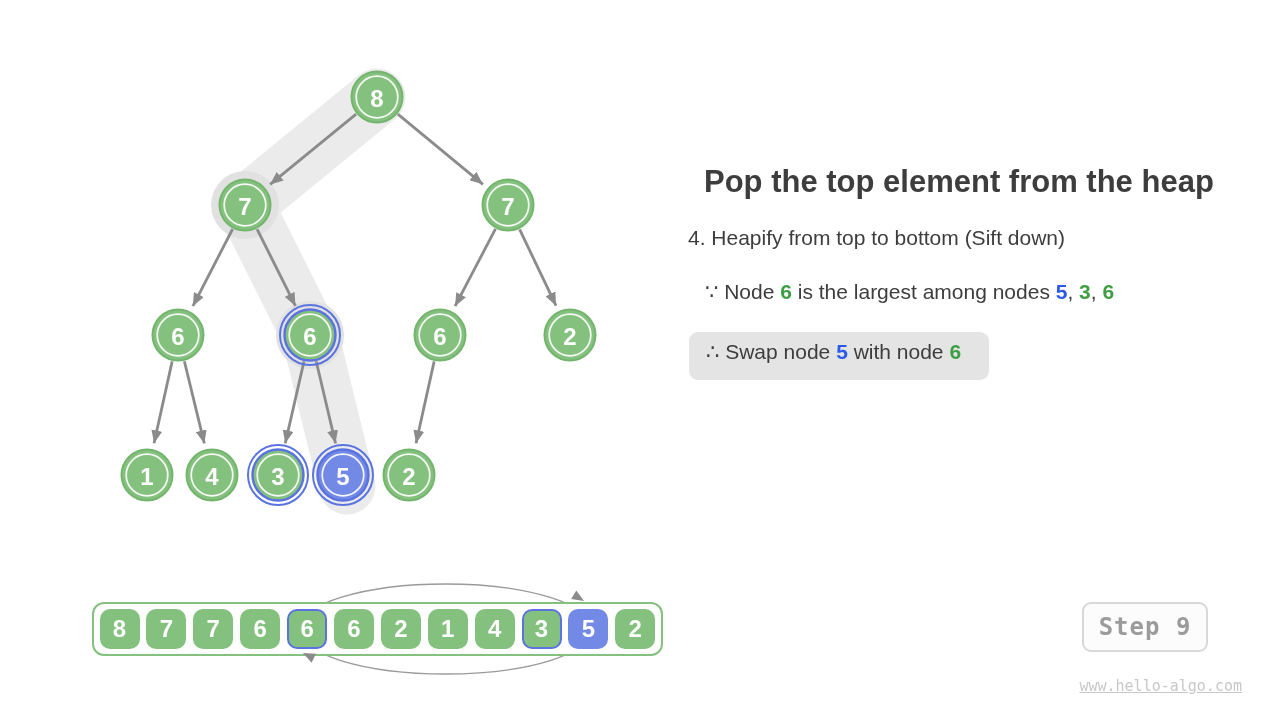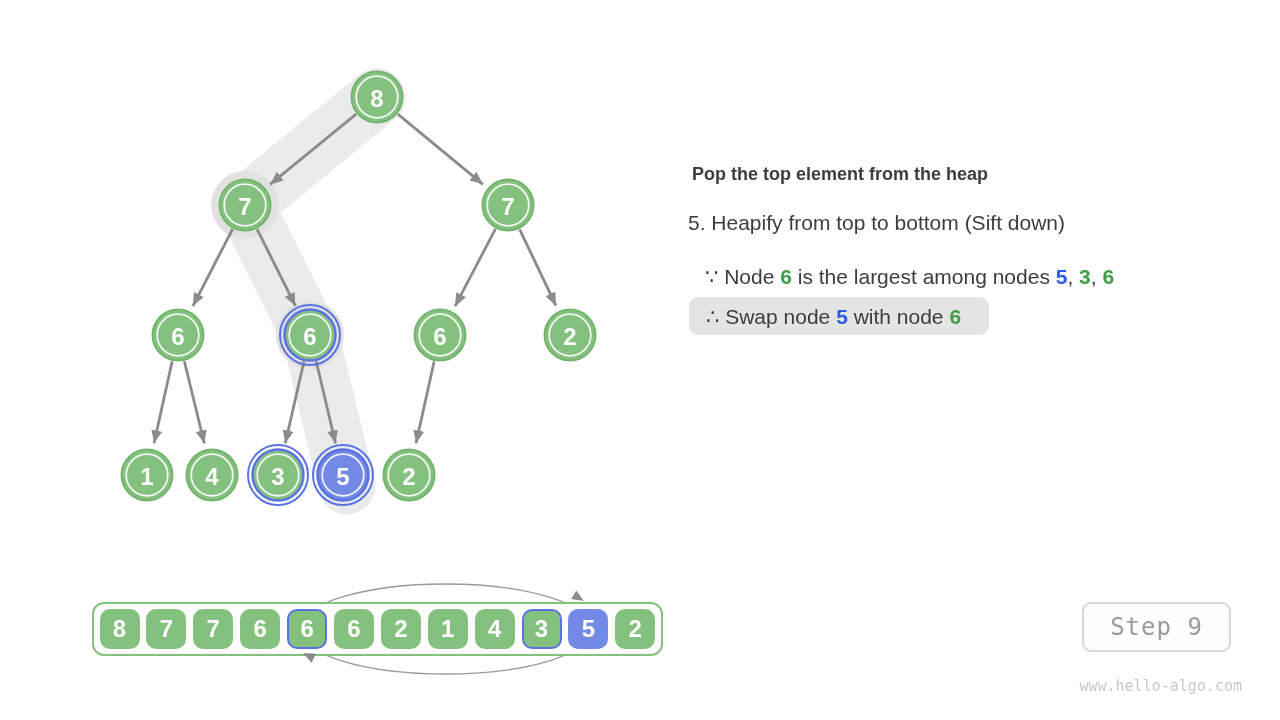--- a/index.html
+++ b/index.html
@@ -4,26 +4,26 @@
 <style>
   html,body{margin:0;padding:0;background:#fff;}
   .stage{
     position:relative;width:1280px;height:720px;background:#ffffff;
     font-family:"Liberation Sans",sans-serif;overflow:hidden;
   }
   
   .tree-svg{position:absolute;left:0;top:0;}
   
   .panel{position:absolute;left:688px;top:164px;width:575px;color:var(--textDark);}
-  .panel-title{font-size:18px;font-weight:700;margin:0 0 26px 4px;}
+  .panel-title{font-size:31px;font-weight:700;margin:0 0 26px 16px;}
   .panel-item{font-size:21px;margin:0 0 30px 0;}
-  .reason-line{font-size:21px;margin:0 0 8px 17px;}
+  .reason-line{font-size:21px;margin:0 0 28px 17px;}
   .conclusion-box{
     display:inline-block;background:var(--grayBox);border-radius:9px;
-    padding:8px 28px 6px 17px;margin-left:1px;font-size:21px;
+    padding:8px 28px 16px 17px;margin-left:1px;font-size:21px;
   }
   .seg-plain{color:var(--textDark);}
   .seg-green{color:var(--textGreen);font-weight:700;}
   .seg-blue{color:var(--textBlue);font-weight:700;}
   
   .swap-svg{position:absolute;left:0;top:555px;pointer-events:none;}
   .swap-arrows{position:absolute;left:0;top:555px;pointer-events:none;z-index:5;}
   .array-box{
     position:absolute;left:92px;top:602px;width:571px;height:54px;box-sizing:border-box;
     background:#fff;border:2px solid var(--arrayBorder);border-radius:12px;
@@ -32,29 +32,29 @@
   .array-cell{
     width:40px;height:40px;box-sizing:border-box;border-radius:10px;flex:0 0 auto;
     display:flex;align-items:center;justify-content:center;
     font-size:24px;font-weight:700;color:#fdfdfd;
   }
   .cell-green{background:var(--nodeGreen);}
   .cell-blue-border{border:2.5px solid var(--blue);}
   .cell-blue{background:var(--nodeBlueFill);}
   
   .step-badge{
-    position:absolute;left:1082px;top:602px;width:149px;height:50px;box-sizing:border-box;
+    position:absolute;left:1082px;top:602px;width:126px;height:50px;box-sizing:border-box;
     border:2px solid var(--stepBorder);border-radius:9px;background:#fcfcfc;
     display:flex;align-items:center;justify-content:center;
-    font-family:"DejaVu Sans Mono",monospace;font-weight:400;font-size:24px;
+    font-family:"DejaVu Sans Mono",monospace;font-weight:700;font-size:24px;
     color:var(--stepText);letter-spacing:1px;
   }
   .watermark{
     position:absolute;right:38px;top:677px;
-    font-family:"DejaVu Sans Mono",monospace;font-size:15px;color:var(--watermarkColor);
+    font-family:"DejaVu Sans Mono",monospace;font-size:15px;color:var(--watermarkColor);text-decoration:underline;
   }
 </style>
 </head>
 <body>
 
 <div class="stage">
 
   <svg id="tree-svg" class="tree-svg" width="680" height="560" viewBox="0 0 680 560">
       <defs>
         <marker id="arrowhead" markerUnits="userSpaceOnUse" markerWidth="13" markerHeight="11" refX="13" refY="5.5" orient="auto">
@@ -136,21 +136,21 @@
       <g>
         <circle cx="409" cy="475" r="25.5" fill="#85c17e" stroke="#74b56d" stroke-width="2"></circle>
         <circle cx="409" cy="475" r="20.8" fill="none" stroke="rgba(255,255,255,0.92)" stroke-width="1.7"></circle>
         <text x="409" y="476" text-anchor="middle" dominant-baseline="central" fill="#fdfdfd" font-size="24" font-weight="700" font-family="&quot;Liberation Sans&quot;, sans-serif">2</text>
       </g>
     </svg>
 
   <div class="panel">
     <div class="panel-title">Pop the top element from the heap</div>
     <div id="panel-items">
-        <div class="panel-item">5. Heapify from top to bottom (Sift down)</div>
+        <div class="panel-item">4. Heapify from top to bottom (Sift down)</div>
       </div>
     <div class="reason-line" id="because-line"><span class="seg-plain">∵ Node </span><span class="seg-green">6</span><span class="seg-plain"> is the largest among nodes </span><span class="seg-blue">5</span><span class="seg-plain">, </span><span class="seg-green">3</span><span class="seg-plain">, </span><span class="seg-green">6</span></div>
     <div class="conclusion-box" id="therefore-box"><span class="seg-plain">∴ Swap node </span><span class="seg-blue">5</span><span class="seg-plain"> with node </span><span class="seg-green">6</span></div>
   </div>
 
   <svg class="swap-svg" width="680" height="130" viewBox="0 555 680 130">
     <ellipse cx="445.5" cy="629" rx="147" ry="45" fill="none" stroke="#9a9a9a" stroke-width="1.4"></ellipse>
   </svg>
 
   <div class="array-box" id="array-box">

